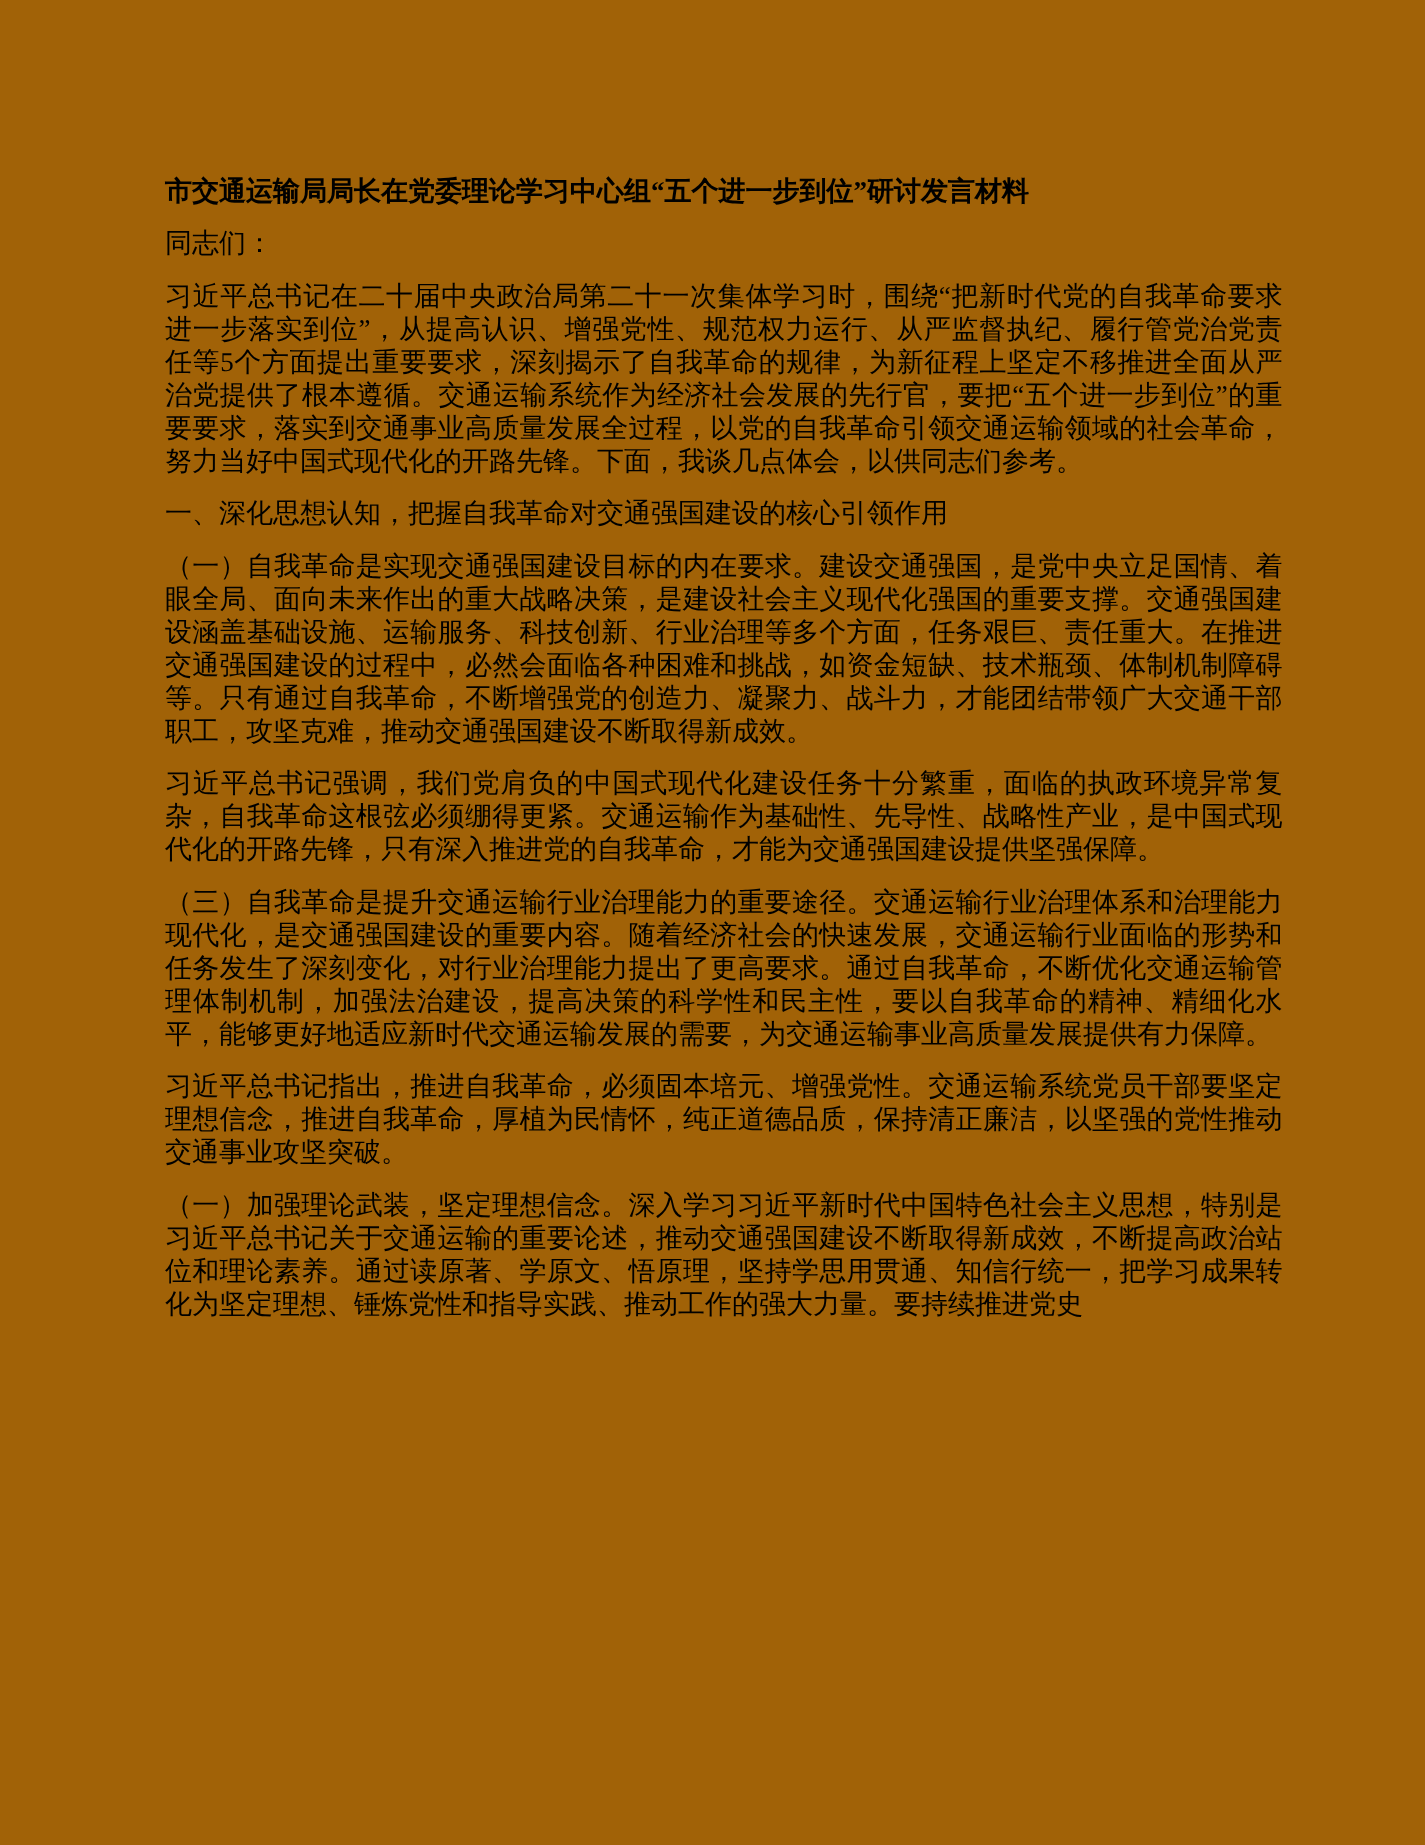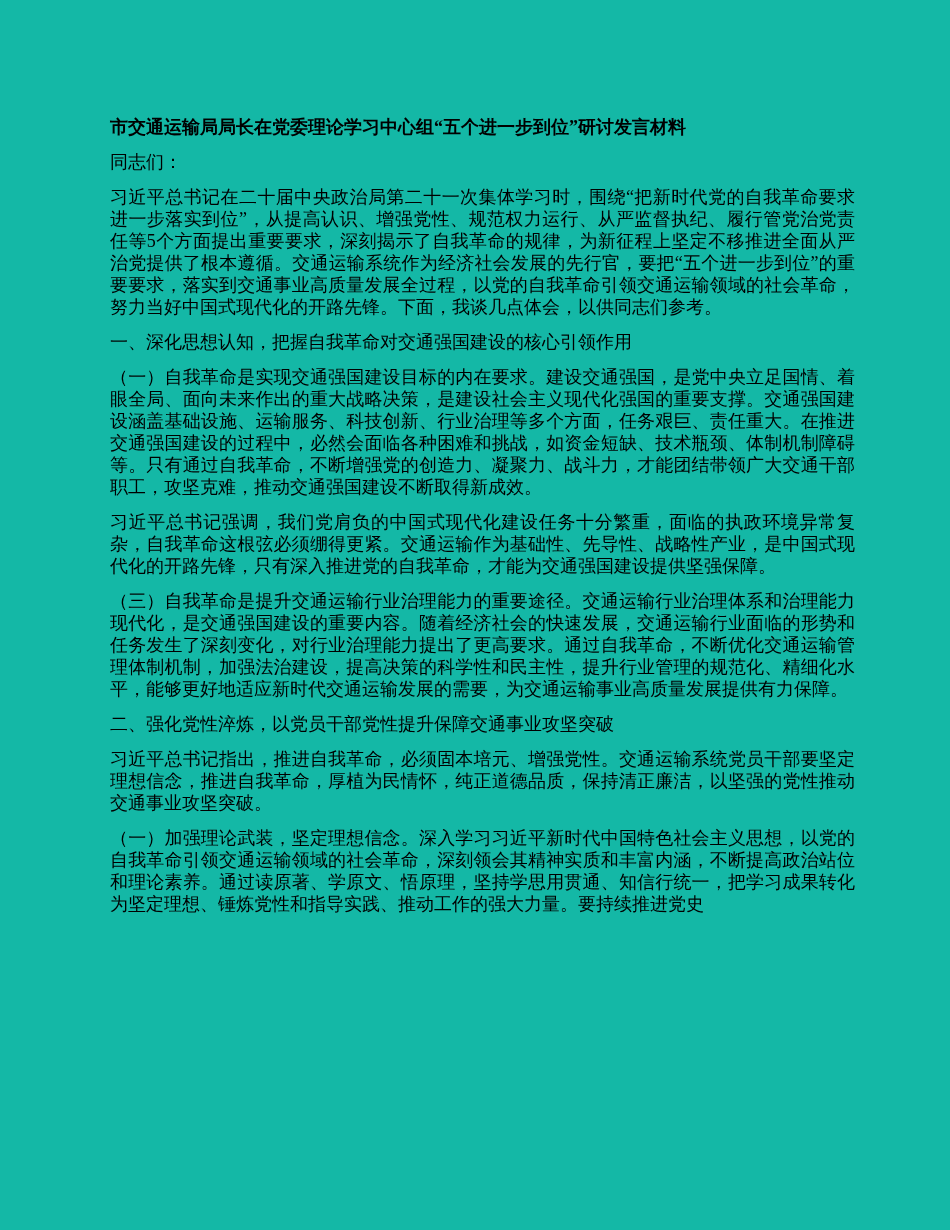--- a/index.html
+++ b/index.html
@@ -12,21 +12,21 @@
     background: #ffffff;
     overflow: hidden;
     color: #000000;
     font-family: "Liberation Serif", "DejaVu Serif", serif;
   }
   .page {
     box-sizing: border-box;
     width: 950px;
     height: 1230px;
     padding: 116px 95px 0 110px;
-    background: #14b8a6;
+    background: #a16207;
   }
   .page p {
     margin: 0 0 13px 0;
     font-size: 18px;
     line-height: 22px;
     text-align: justify;
     word-break: break-all;
   }
   .doc-title {
     font-weight: bold;
@@ -42,20 +42,19 @@
 
   <p>习近平总书记在二十届中央政治局第二十一次集体学习时，围绕“把新时代党的自我革命要求进一步落实到位”，从提高认识、增强党性、规范权力运行、从严监督执纪、履行管党治党责任等5个方面提出重要要求，深刻揭示了自我革命的规律，为新征程上坚定不移推进全面从严治党提供了根本遵循。交通运输系统作为经济社会发展的先行官，要把“五个进一步到位”的重要要求，落实到交通事业高质量发展全过程，以党的自我革命引领交通运输领域的社会革命，努力当好中国式现代化的开路先锋。下面，我谈几点体会，以供同志们参考。</p>
 
   <p>一、深化思想认知，把握自我革命对交通强国建设的核心引领作用</p>
 
   <p>（一）自我革命是实现交通强国建设目标的内在要求。建设交通强国，是党中央立足国情、着眼全局、面向未来作出的重大战略决策，是建设社会主义现代化强国的重要支撑。交通强国建设涵盖基础设施、运输服务、科技创新、行业治理等多个方面，任务艰巨、责任重大。在推进交通强国建设的过程中，必然会面临各种困难和挑战，如资金短缺、技术瓶颈、体制机制障碍等。只有通过自我革命，不断增强党的创造力、凝聚力、战斗力，才能团结带领广大交通干部职工，攻坚克难，推动交通强国建设不断取得新成效。</p>
 
   <p>习近平总书记强调，我们党肩负的中国式现代化建设任务十分繁重，面临的执政环境异常复杂，自我革命这根弦必须绷得更紧。交通运输作为基础性、先导性、战略性产业，是中国式现代化的开路先锋，只有深入推进党的自我革命，才能为交通强国建设提供坚强保障。</p>
 
 
-  <p>（三）自我革命是提升交通运输行业治理能力的重要途径。交通运输行业治理体系和治理能力现代化，是交通强国建设的重要内容。随着经济社会的快速发展，交通运输行业面临的形势和任务发生了深刻变化，对行业治理能力提出了更高要求。通过自我革命，不断优化交通运输管理体制机制，加强法治建设，提高决策的科学性和民主性，提升行业管理的规范化、精细化水平，能够更好地适应新时代交通运输发展的需要，为交通运输事业高质量发展提供有力保障。</p>
+  <p>（三）自我革命是提升交通运输行业治理能力的重要途径。交通运输行业治理体系和治理能力现代化，是交通强国建设的重要内容。随着经济社会的快速发展，交通运输行业面临的形势和任务发生了深刻变化，对行业治理能力提出了更高要求。通过自我革命，不断优化交通运输管理体制机制，加强法治建设，提高决策的科学性和民主性，要以自我革命的精神、精细化水平，能够更好地适应新时代交通运输发展的需要，为交通运输事业高质量发展提供有力保障。</p>
 
-  <p>二、强化党性淬炼，以党员干部党性提升保障交通事业攻坚突破</p>
 
   <p>习近平总书记指出，推进自我革命，必须固本培元、增强党性。交通运输系统党员干部要坚定理想信念，推进自我革命，厚植为民情怀，纯正道德品质，保持清正廉洁，以坚强的党性推动交通事业攻坚突破。</p>
 
-  <p>（一）加强理论武装，坚定理想信念。深入学习习近平新时代中国特色社会主义思想，以党的自我革命引领交通运输领域的社会革命，深刻领会其精神实质和丰富内涵，不断提高政治站位和理论素养。通过读原著、学原文、悟原理，坚持学思用贯通、知信行统一，把学习成果转化为坚定理想、锤炼党性和指导实践、推动工作的强大力量。要持续推进党史</p>
+  <p>（一）加强理论武装，坚定理想信念。深入学习习近平新时代中国特色社会主义思想，特别是习近平总书记关于交通运输的重要论述，推动交通强国建设不断取得新成效，不断提高政治站位和理论素养。通过读原著、学原文、悟原理，坚持学思用贯通、知信行统一，把学习成果转化为坚定理想、锤炼党性和指导实践、推动工作的强大力量。要持续推进党史</p>
 </div>
 
 </body></html>

